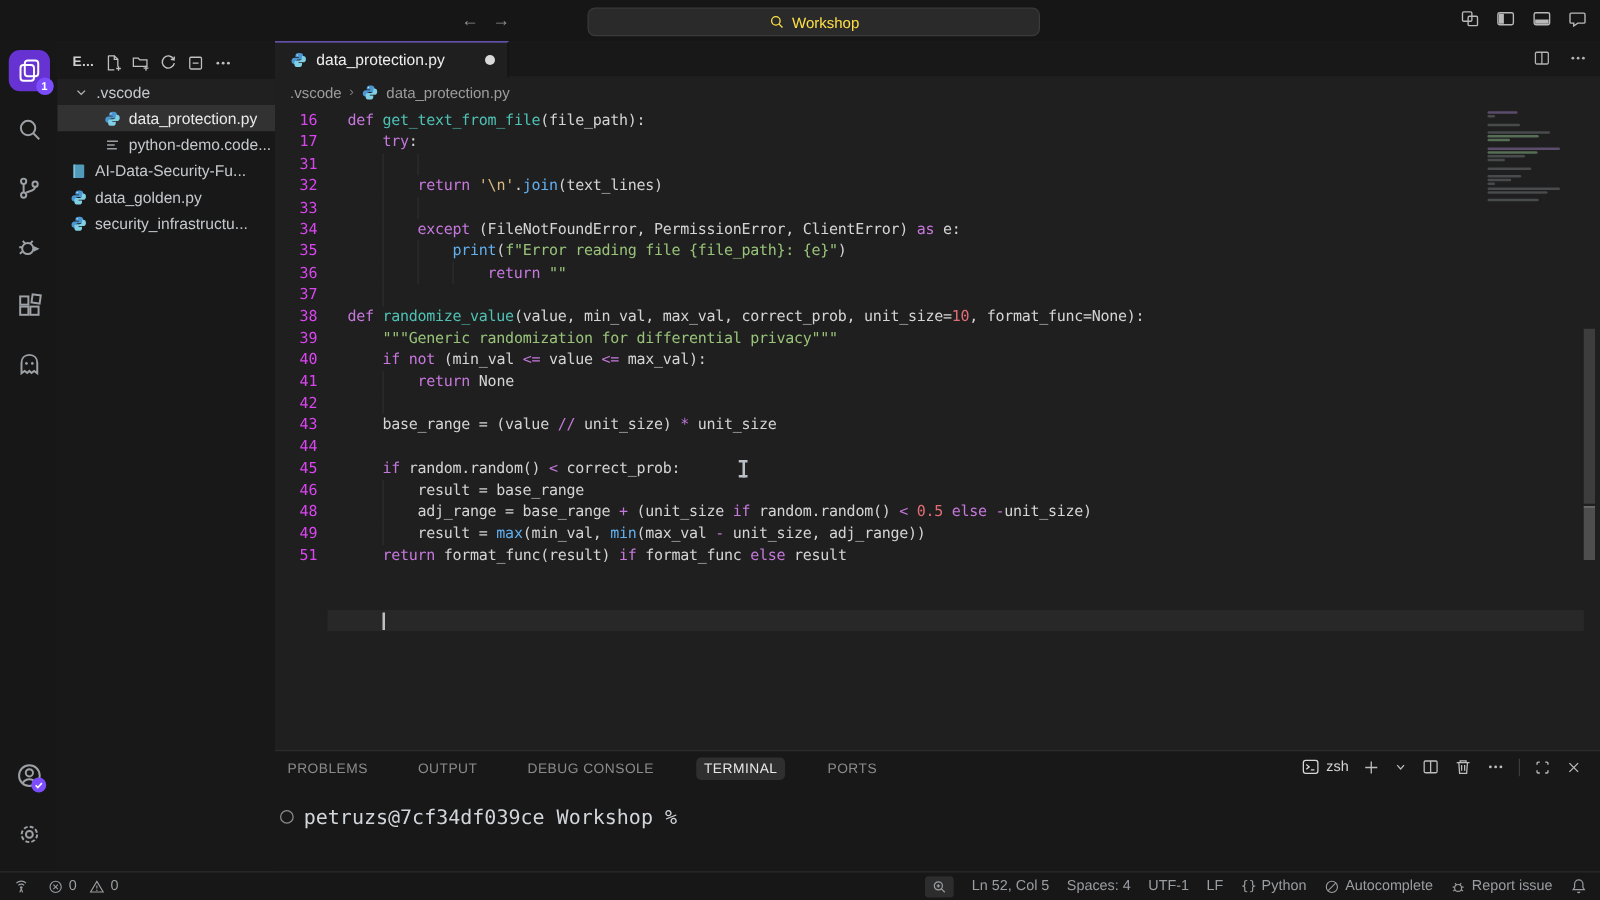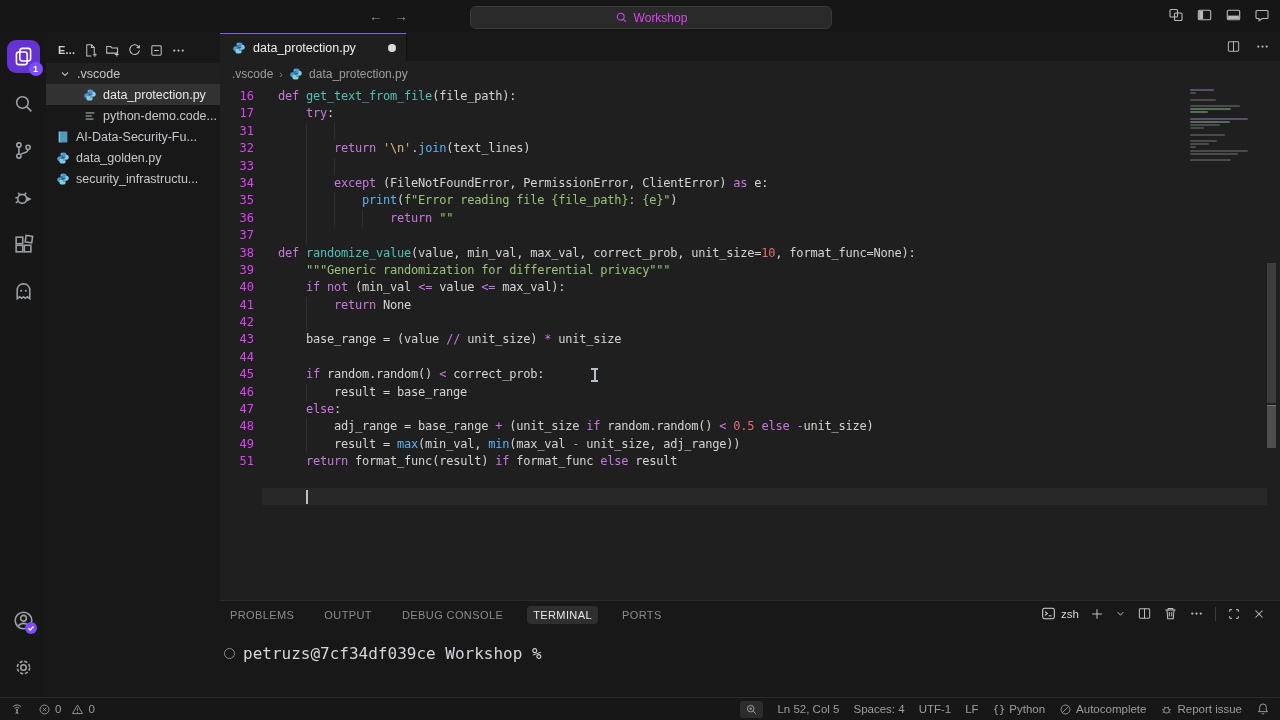--- a/index.html
+++ b/index.html
@@ -6,21 +6,21 @@
   #app{position:relative;width:1280px;height:720px;background:#1f1f1f;overflow:hidden;
        font-family:"Liberation Sans",sans-serif;color:#cccccc;-webkit-font-smoothing:antialiased;}
   svg{display:block}
   .ic{display:inline-block;flex:none}
 
   
   #titlebar{position:absolute;left:0;top:0;width:1280px;height:33px;background:#161616;}
   .nav-arrow{position:absolute;top:8px;color:#8d8d8d;font-size:14px;line-height:16px;cursor:default}
   #searchpill{position:absolute;left:470px;top:6px;width:360px;height:21px;background:#2a2a2a;
       border:1px solid #3a3a3a;border-radius:6px;display:flex;align-items:center;justify-content:center;
-      gap:6px;color:#d946ef;font-size:12px;}
+      gap:6px;color:#fde047;font-size:12px;}
   #tb-right{position:absolute;right:10px;top:7px;display:flex;gap:12px;color:#b9b9b9;align-items:center}
 
   
   #activity{position:absolute;left:0;top:33px;width:46px;height:664px;background:#171717;}
   .act-item{width:46px;height:47px;display:flex;align-items:center;justify-content:center;color:#9da1a6;position:relative;cursor:pointer}
   .act-chip{width:33px;height:33px;border-radius:9px;background:var(--c-accentstrong,#6632d1);
       display:flex;align-items:center;justify-content:center;color:#ffffff;position:relative}
   .act-badge{position:absolute;right:-3px;bottom:-3px;width:14px;height:14px;border-radius:50%;
       background:var(--c-badge,#7c4dff);color:#fff;font-size:9px;font-weight:bold;display:flex;align-items:center;justify-content:center}
   #act-bottom{position:absolute;left:0;bottom:6px;width:46px}
@@ -65,21 +65,21 @@
   #ibeam:before,#ibeam:after{content:"";position:absolute;left:1px;width:7px;height:1.6px;background:#b9bfc7}
   #ibeam:before{top:0} #ibeam:after{bottom:0}
   #ibeam span{position:absolute;left:4px;top:0;width:1.6px;height:14px;background:#b9bfc7;display:block}
   #minimap{position:absolute;left:970px;top:2px;width:64px;height:200px}
   .mbar{height:2px;margin-bottom:1.2px;border-radius:1px}
   #scroll1{position:absolute;left:1047px;top:176px;width:9px;height:140px;background:#3d3d3d}
   #scroll2{position:absolute;left:1047px;top:318px;width:9px;height:42px;background:#4e4e4e;border-top:1px solid #7a7a7a}
 
   
   #panel{position:absolute;left:220px;top:600px;width:1060px;height:97px;background:#181818;border-top:1px solid #2b2b2b}
-  #ptabs{position:absolute;left:4px;top:3px;display:flex;align-items:center;gap:18px;height:22px}
+  #ptabs{position:absolute;left:4px;top:3px;display:flex;align-items:center;gap:28px;height:22px}
   .ptab{font-size:11px;letter-spacing:.4px;color:#8b8b8b;padding:3px 6px;cursor:pointer}
   .ptab.active{color:#e8e8e8;background:#2f2f2f;border-radius:4px}
   #pacts{position:absolute;right:14px;top:5px;display:flex;align-items:center;gap:11px;color:#bdbdbd}
   #shell-chip{display:flex;align-items:center;gap:5px;color:#d6d6d6;font-size:11.5px}
   .pdiv{width:1px;height:14px;background:#3a3a3a}
   #term{position:absolute;left:4px;top:43px;display:flex;align-items:center;gap:8px;
       font-family:"DejaVu Sans Mono","Liberation Mono",monospace;font-size:16px;color:#d2d6db}
   #term-circ{width:9px;height:9px;border:1px solid #8a8a8a;border-radius:50%}
 
   
@@ -365,21 +365,20 @@
           <div class="row"><span class="ln">37</span><span class="lc"><span class="guide" style="left: 28px;"></span></span></div>
           <div class="row"><span class="ln">38</span><span class="lc"><span class="tk-k">def </span><span class="tk-f">randomize_value</span><span class="tk-w">(value, min_val, max_val, correct_prob, unit_size=</span><span class="tk-n">10</span><span class="tk-w">, format_func=</span><span class="tk-w">None</span><span class="tk-w">):</span></span></div>
           <div class="row"><span class="ln">39</span><span class="lc"><span class="tk-w">    </span><span class="tk-s">"""Generic randomization for differential privacy"""</span></span></div>
           <div class="row"><span class="ln">40</span><span class="lc"><span class="tk-w">    </span><span class="tk-k">if </span><span class="tk-k">not </span><span class="tk-w">(min_val </span><span class="tk-o">&lt;= </span><span class="tk-w">value </span><span class="tk-o">&lt;= </span><span class="tk-w">max_val):</span></span></div>
           <div class="row"><span class="ln">41</span><span class="lc"><span class="guide" style="left: 28px;"></span><span class="tk-w">        </span><span class="tk-k">return </span><span class="tk-w">None</span></span></div>
           <div class="row"><span class="ln">42</span><span class="lc"><span class="guide" style="left: 28px;"></span></span></div>
           <div class="row"><span class="ln">43</span><span class="lc"><span class="tk-w">    base_range = (value </span><span class="tk-o">// </span><span class="tk-w">unit_size) </span><span class="tk-o">* </span><span class="tk-w">unit_size</span></span></div>
           <div class="row"><span class="ln">44</span><span class="lc"></span></div>
           <div class="row"><span class="ln">45</span><span class="lc"><span class="tk-w">    </span><span class="tk-k">if </span><span class="tk-w">random.random() </span><span class="tk-o">&lt; </span><span class="tk-w">correct_prob:</span></span></div>
           <div class="row"><span class="ln">46</span><span class="lc"><span class="guide" style="left: 28px;"></span><span class="tk-w">        result = base_range</span></span></div>
-          <div class="row"><span class="ln">47</span><span class="lc"><span class="tk-w">    </span><span class="tk-k">else</span><span class="tk-w">:</span></span></div>
           <div class="row"><span class="ln">48</span><span class="lc"><span class="guide" style="left: 28px;"></span><span class="tk-w">        adj_range = base_range </span><span class="tk-o">+ </span><span class="tk-w">(unit_size </span><span class="tk-k">if </span><span class="tk-w">random.random() </span><span class="tk-o">&lt; </span><span class="tk-n">0.5 </span><span class="tk-k">else </span><span class="tk-o">-</span><span class="tk-w">unit_size)</span></span></div>
           <div class="row"><span class="ln">49</span><span class="lc"><span class="guide" style="left: 28px;"></span><span class="tk-w">        result = </span><span class="tk-b">max</span><span class="tk-w">(min_val, </span><span class="tk-b">min</span><span class="tk-w">(max_val </span><span class="tk-o">- </span><span class="tk-w">unit_size, adj_range))</span></span></div>
           <div class="row"><span class="ln">51</span><span class="lc"><span class="tk-w">    </span><span class="tk-k">return </span><span class="tk-w">format_func(result) </span><span class="tk-k">if </span><span class="tk-w">format_func </span><span class="tk-k">else </span><span class="tk-w">result</span></span></div>
         </div>
       <div id="cursor"></div>
       <div id="ibeam">
           <span></span>
         </div>
       <div id="minimap">
           <div class="mbar" style="width: 24px; background: rgba(165, 130, 200, 0.45);"></div>

